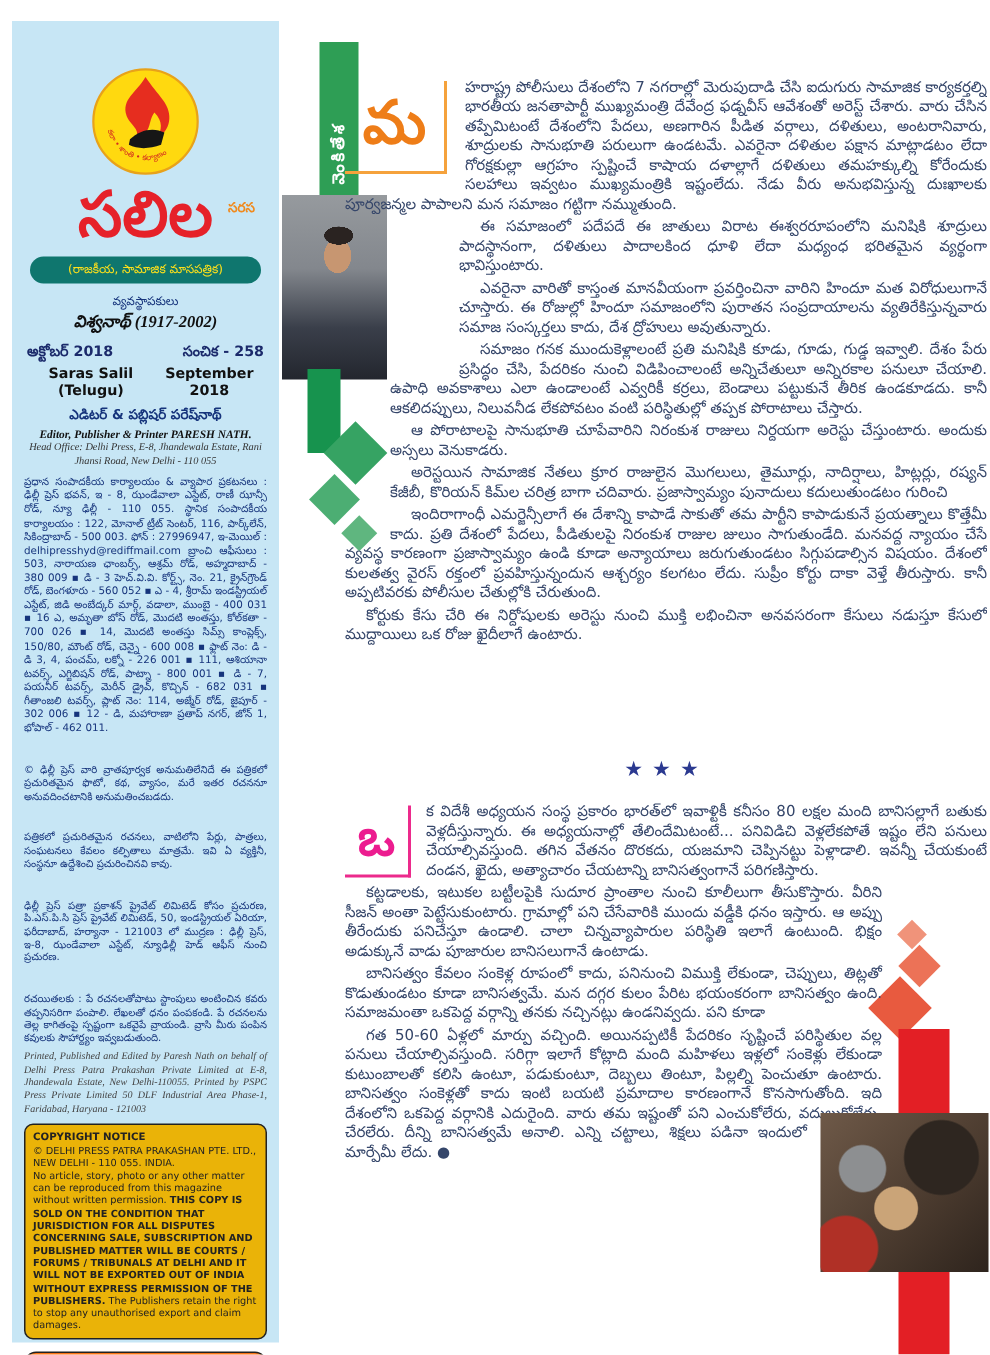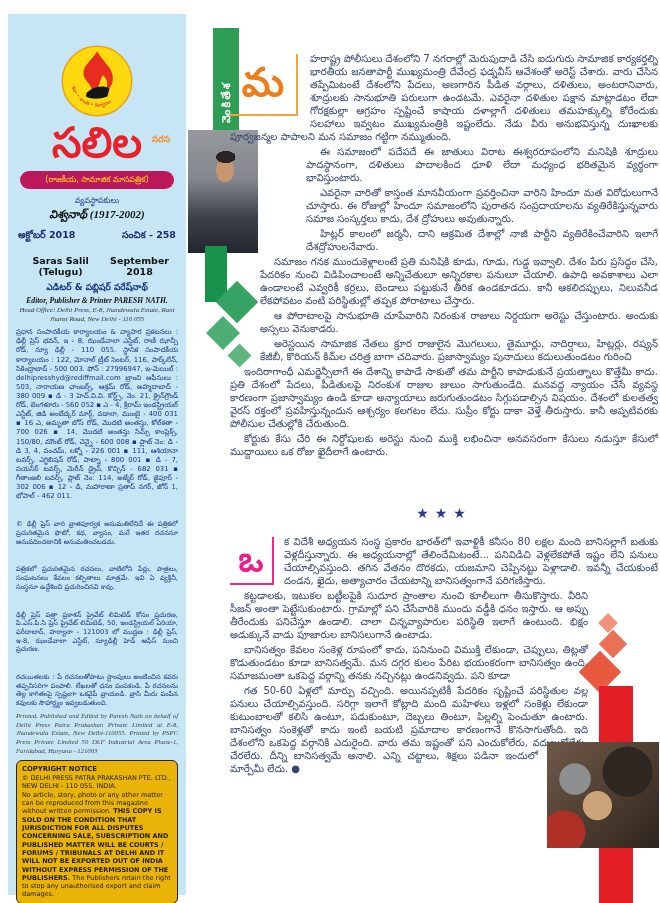--- a/index.html
+++ b/index.html
@@ -9,28 +9,28 @@
 
   
   .sidebar{position:absolute;left:8px;top:14px;width:178px;height:881px;
            background:#c7e6f5;box-sizing:border-box;padding:30px 8px 6px;
            text-align:center;}
   .logo-wrap{width:74px;height:74px;margin:0 auto;}
   .mag-title{position:relative;color:#e62129;font-weight:bold;
              font-size:42px;line-height:46px;margin-top:2px;}
   .mag-title .super{position:absolute;top:-4px;right:8px;font-size:9px;
              color:#f08a1e;font-weight:bold;}
-  .subtitle-bar{background:#be185d;color:#ffe11a;border-radius:9px;
+  .subtitle-bar{background:#0f766e;color:#ffe11a;border-radius:9px;
              font-size:8px;line-height:10px;padding:4px 2px;margin:5px 4px 0;}
   .founder-label{font-size:8px;color:#16347c;margin-top:7px;}
   .founder{font-size:11px;font-weight:bold;font-style:italic;color:#101010;
              font-family:"Liberation Serif",serif;margin-top:1px;}
   .tworow{display:flex;justify-content:space-between;font-size:9.5px;
              font-weight:bold;color:#1b2a6b;margin-top:6px;padding:0 2px;}
-  .tworow.en{color:#111;margin-top:12px;}
+  .tworow.en{color:#111;margin-top:2px;}
   .editor-te{font-size:9px;font-weight:bold;color:#16347c;margin-top:5px;}
   .editor-en{font-size:7.6px;font-weight:bold;font-style:italic;color:#111;
              font-family:"Liberation Serif",serif;margin-top:2px;}
   .head-office{font-size:6.9px;font-style:italic;color:#333;
              font-family:"Liberation Serif",serif;margin-top:1px;line-height:1.25;}
   .offices{font-size:6.9px;line-height:1.32;color:#16347c;text-align:justify;
              margin-top:5px;}
   .cp-te{font-size:6.7px;line-height:1.3;color:#16347c;text-align:justify;
              margin-top:19px;}
   .printed-en{font-size:6.7px;line-height:1.3;color:#444;font-style:italic;
@@ -171,21 +171,20 @@
 
   <div class="photo-crowd"></div>
 
   <div class="section1">
     <div class="dc dc1">మ</div>
     <p class="first">హరాష్ట్ర పోలీసులు దేశంలోని 7 నగరాల్లో మెరుపుదాడి చేసి ఐదుగురు సామాజిక కార్యకర్తల్ని భారతీయ జనతాపార్టీ ముఖ్యమంత్రి దేవేంద్ర ఫడ్నవీస్ ఆవేశంతో అరెస్ట్ చేశారు. వారు చేసిన తప్పేమిటంటే దేశంలోని పేదలు, అణగారిన పీడిత వర్గాలు, దళితులు, అంటరానివారు, శూద్రులకు సానుభూతి పరులుగా ఉండటమే. ఎవరైనా దళితుల పక్షాన మాట్లాడటం లేదా గోరక్షకుల్లా ఆగ్రహం స్పష్టించే కాషాయ దళాల్లాగే దళితులు తమహక్కుల్ని కోరేందుకు సలహాలు ఇవ్వటం ముఖ్యమంత్రికి ఇష్టంలేదు. నేడు వీరు అనుభవిస్తున్న దుఃఖాలకు పూర్వజన్మల పాపాలని మన సమాజం గట్టిగా నమ్ముతుంది.</p>
     <div class="sp-photo"></div>
     <p>ఈ సమాజంలో పదేపదే ఈ జాతులు విరాట ఈశ్వరరూపంలోని మనిషికి శూద్రులు పాదస్థానంగా, దళితులు పాదాలకింద ధూళి లేదా మధ్యంధ భరితమైన వ్యర్థంగా భావిస్తుంటారు.</p>
     <p>ఎవరైనా వారితో కాస్తంత మానవీయంగా ప్రవర్తించినా వారిని హిందూ మత విరోధులుగానే చూస్తారు. ఈ రోజుల్లో హిందూ సమాజంలోని పురాతన సంప్రదాయాలను వ్యతిరేకిస్తున్నవారు సమాజ సంస్కర్తలు కాదు, దేశ ద్రోహులు అవుతున్నారు.</p>
     <div class="sp-deco"></div>
-    <p>హిట్లర్ కాలంలో జర్మనీ, దాని ఆక్రమిత దేశాల్లో నాజీ పార్టీని వ్యతిరేకించేవారిని ఇలాగే దేశద్రోహులనేవారు.</p>
     <p>సమాజం గనక ముందుకెళ్లాలంటే ప్రతి మనిషికి కూడు, గూడు, గుడ్డ ఇవ్వాలి. దేశం పేరు ప్రసిద్ధం చేసి, పేదరికం నుంచి విడిపించాలంటే అన్నిచేతులూ అన్నిరకాల పనులూ చేయాలి. ఉపాధి అవకాశాలు ఎలా ఉండాలంటే ఎవ్వరికీ కర్రలు, బెండాలు పట్టుకునే తీరిక ఉండకూడదు. కానీ ఆకలిదప్పులు, నిలువనీడ లేకపోవటం వంటి పరిస్థితుల్లో తప్పక పోరాటాలు చేస్తారు.</p>
     <p>ఆ పోరాటాలపై సానుభూతి చూపేవారిని నిరంకుశ రాజులు నిర్దయగా అరెస్టు చేస్తుంటారు. అందుకు అస్సలు వెనుకాడరు.</p>
     <p>అరెస్టయిన సామాజిక నేతలు క్రూర రాజులైన మొగలులు, తైమూర్లు, నాదిర్షాలు, హిట్లర్లు, రష్యన్ కేజీబీ, కొరియన్ కిమ్‌ల చరిత్ర బాగా చదివారు. ప్రజాస్వామ్యం పునాదులు కదులుతుండటం గురించి</p>
     <p>ఇందిరాగాంధీ ఎమర్జెన్సీలాగే ఈ దేశాన్ని కాపాడే సాకుతో తమ పార్టీని కాపాడుకునే ప్రయత్నాలు కొత్తేమీ కాదు. ప్రతి దేశంలో పేదలు, పీడితులపై నిరంకుశ రాజుల జులుం సాగుతుండేది. మనవద్ద న్యాయం చేసే వ్యవస్థ కారణంగా ప్రజాస్వామ్యం ఉండి కూడా అన్యాయాలు జరుగుతుండటం సిగ్గుపడాల్సిన విషయం. దేశంలో కులతత్వ వైరస్ రక్తంలో ప్రవహిస్తున్నందున ఆశ్చర్యం కలగటం లేదు. సుప్రీం కోర్టు దాకా వెళ్తే తీరుస్తారు. కానీ అప్పటివరకు పోలీసుల చేతుల్లోకి చేరుతుంది.</p>
     <p>కోర్టుకు కేసు చేరి ఈ నిర్దోషులకు అరెస్టు నుంచి ముక్తి లభించినా అనవసరంగా కేసులు నడుస్తూ కేసులో ముద్దాయిలు ఒక రోజు ఖైదీలాగే ఉంటారు.</p>
   </div>
 
   <div class="stars">★★★</div>
 
   <div class="section2">

